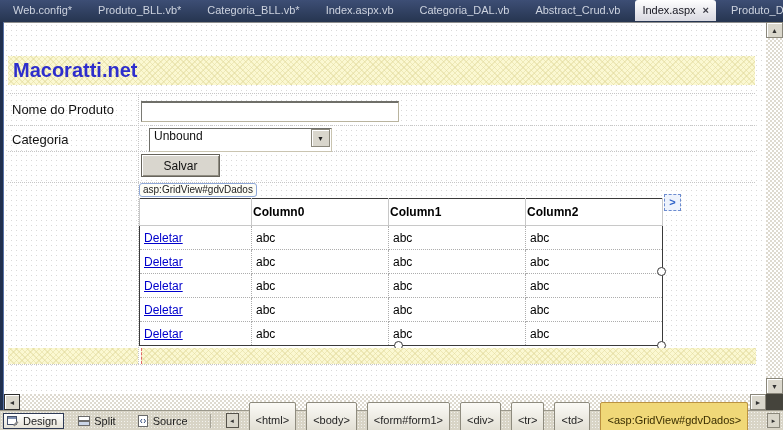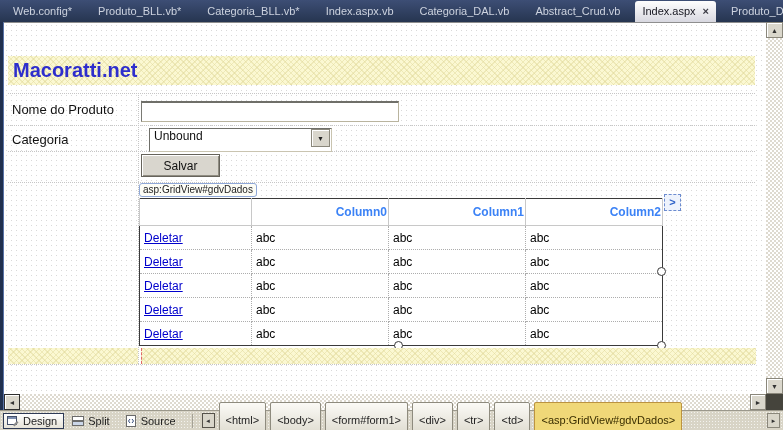--- a/index.html
+++ b/index.html
@@ -5,21 +5,21 @@
   html,body{margin:0;padding:0;background:#CInvalid}
   body{
     width:783px;height:430px;overflow:hidden;position:relative;
     font-family:"Liberation Sans","DejaVu Sans",sans-serif;
     background:#D8D4C6;
   }
   
   .tabbar{
     position:absolute;left:0;top:0;width:783px;height:22px;
     background:linear-gradient(#3D4E75,#263550);
-    display:flex;align-items:center;white-space:nowrap;
+    display:flex;align-items:flex-start;white-space:nowrap;
   }
   .tab{
     height:21px;line-height:21px;padding:0 4px;margin:0 9px;
     font-size:11px;color:#CDD3DF;cursor:default;
   }
   .tab.active{
     background:linear-gradient(#FEFEFE,#D8D8E0);
     color:#14141E;border-radius:3px 3px 0 0;margin:0 2px;
     padding:0 7px;display:flex;align-items:center;gap:7px;height:21px;
   }
@@ -74,21 +74,21 @@
     font-size:10px;color:#222;background:#FDFDF6;
     border:1px solid #8FA8D8;border-radius:3px;padding:0 3px;
   }
   
   .gv{
     position:absolute;left:135px;top:175px;width:523px;
     border-collapse:collapse;table-layout:fixed;background:#fff;
     border:1px solid #3A3A3A;font-size:12px;
   }
   .gv th{
-    height:24px;font-weight:bold;text-align:right;color:#3b82f6;
+    height:24px;font-weight:bold;text-align:left;color:#000000;
     border:1px solid #C8C8C8;border-top:none;font-size:12px;
   }
   .gv td{
     height:23px;border:1px dotted #ADADAD;padding:0 0 0 4px;text-align:left;color:#000;
   }
   .gv a{color:#0000CC;text-decoration:underline;}
   .smart-tag{
     position:absolute;left:660px;top:171px;width:15px;height:15px;
     border:1px dashed #6C8CD0;background:#EEF3FC;color:#2E62C8;
     font-size:11px;font-weight:bold;line-height:15px;text-align:center;
@@ -116,21 +116,21 @@
   .vscroll .sb-btn{width:17px;}
   .vscroll .sb-down{position:absolute;bottom:0;left:0;}
   .hscroll .sb-left{border-color:#2E2E2E;}
   .corner{position:absolute;left:766px;top:394px;width:17px;height:16px;background:#45443C;}
   
   .bottombar{
     position:absolute;left:0;top:410px;width:783px;height:20px;
     background-color:#D8D4C6;
     background-image:radial-gradient(rgba(255,255,255,.7) .8px,transparent .9px);
     background-size:3px 3px;border-top:1px solid #9B988C;box-sizing:border-box;
-    display:flex;align-items:center;padding:0 3px;gap:4px;font-size:11px;color:#1E1E1E;
+    display:flex;align-items:center;padding:0 3px;gap:10px;font-size:11px;color:#1E1E1E;
   }
   .view-btn{display:flex;align-items:center;gap:4px;padding:1px 6px 1px 3px;border:1px solid transparent;}
   .view-btn.active{border:1px solid #2E3A55;background:linear-gradient(#FFFFFF,#E6E3D8);}
   .vsep{width:1px;height:14px;background:#A5A296;margin:0 5px;}
   .bc-arrow{
     width:13px;height:15px;box-sizing:border-box;background:#D9D6CA;border:1px solid #55524A;
     font-size:6px;color:#333;display:flex;align-items:center;justify-content:center;
   }
   .bc-arrow.right{border-color:#8A877B;margin-left:auto;}
   .crumb{

